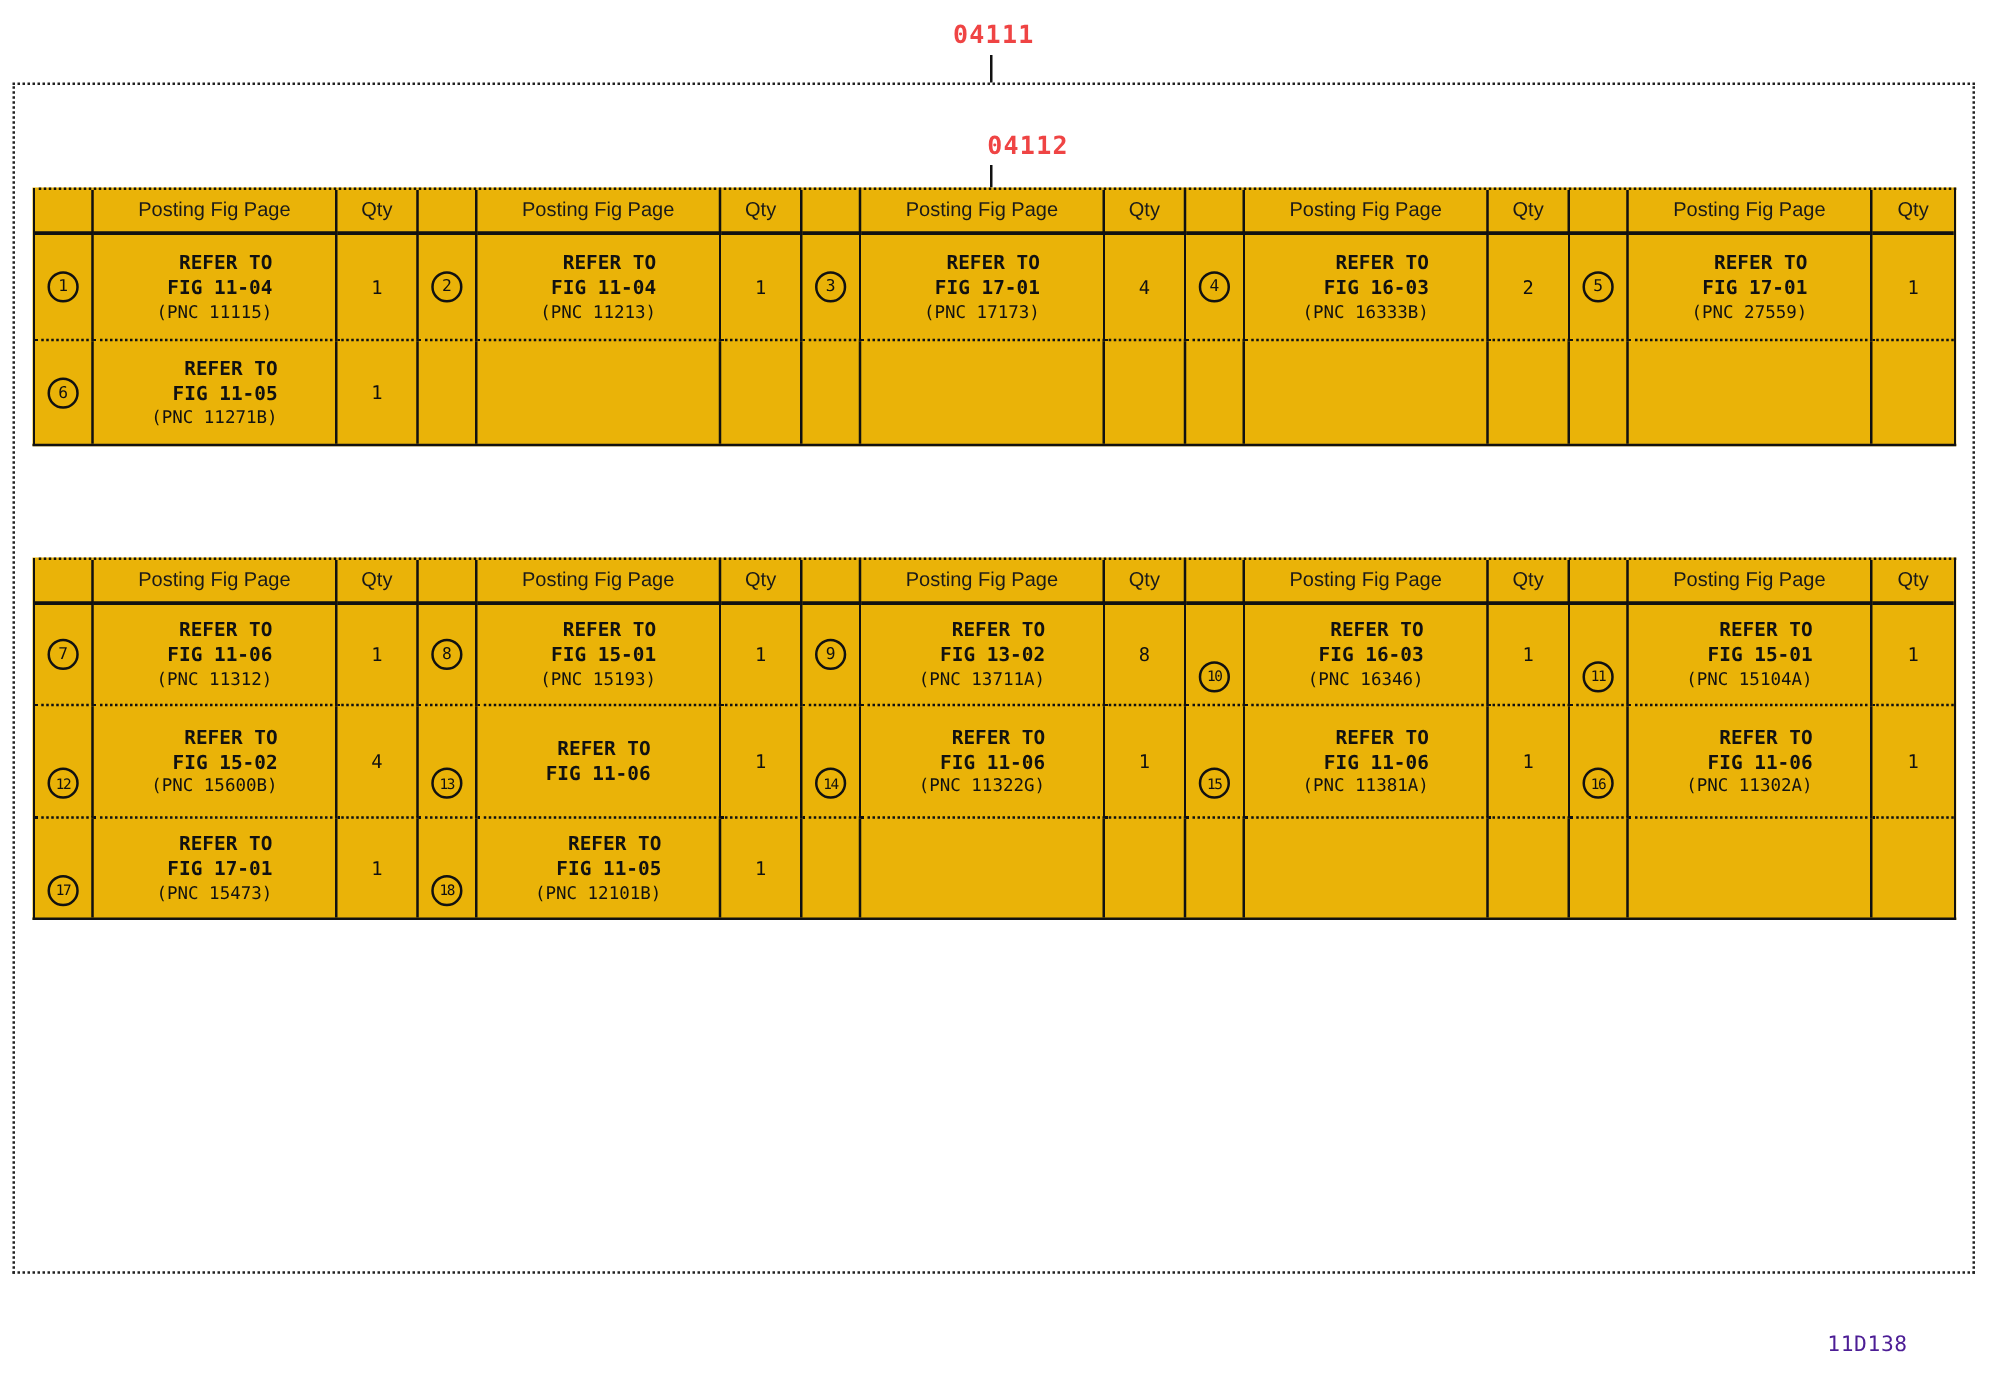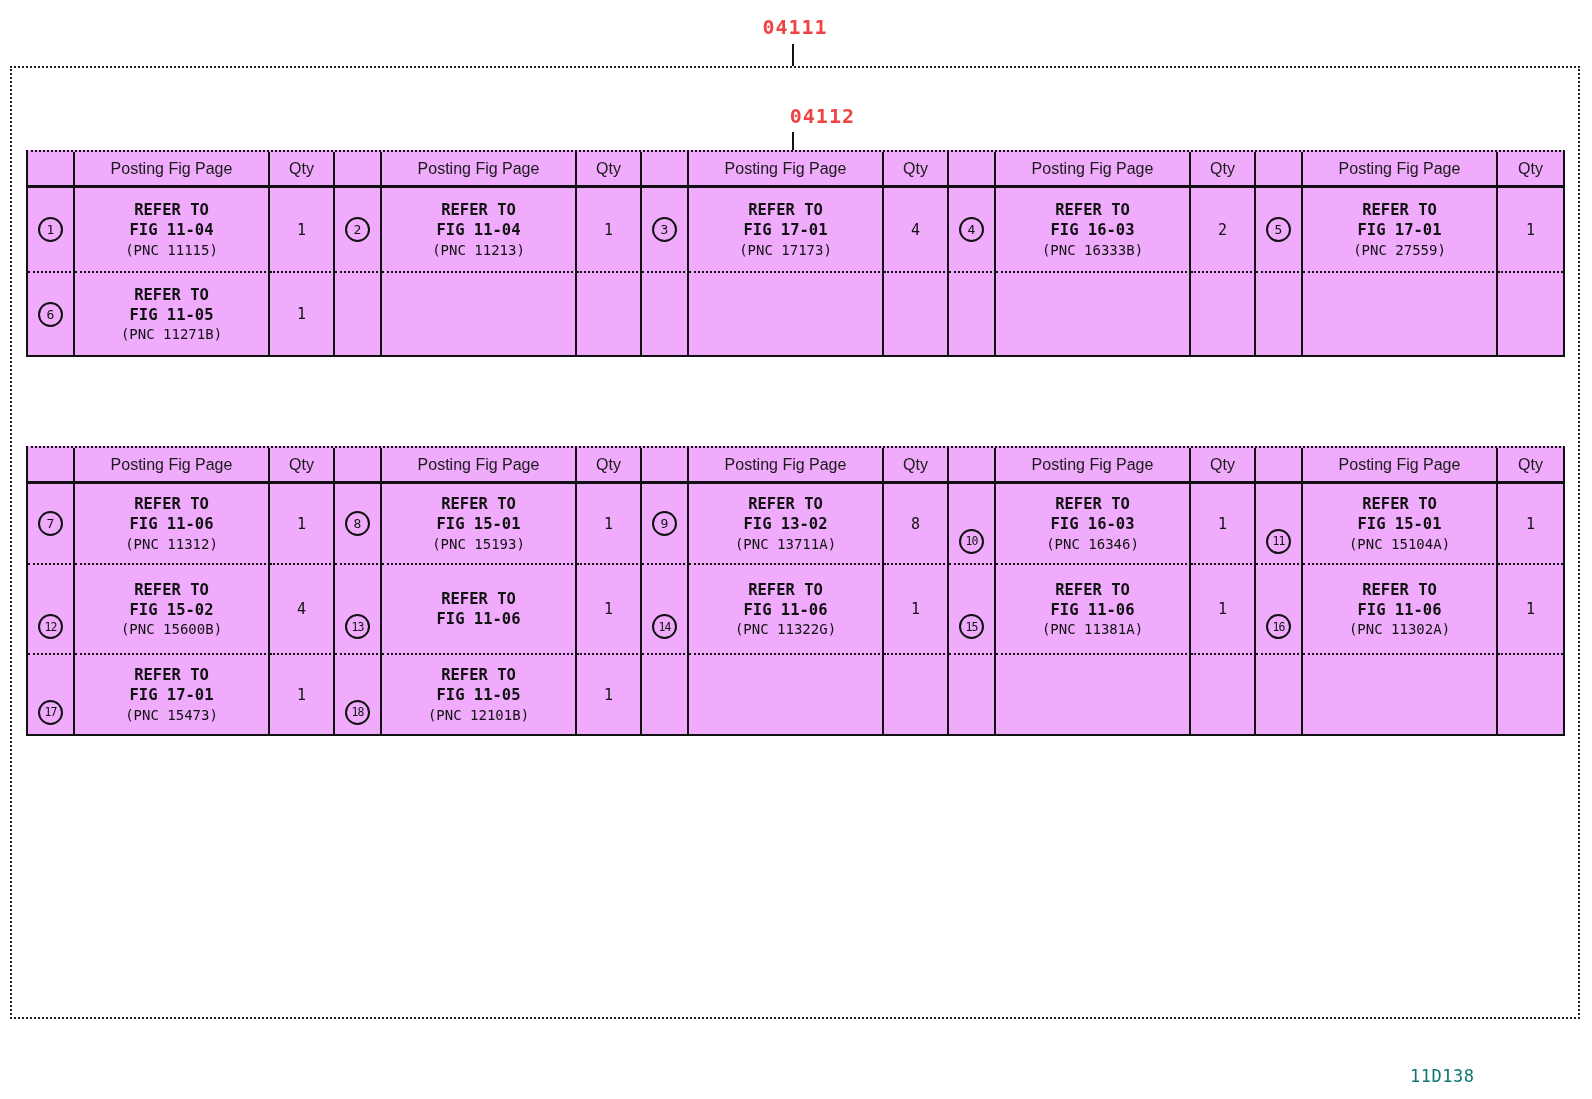--- a/index.html
+++ b/index.html
@@ -17,43 +17,43 @@
 
   
   .outer-box { position:absolute; left:10px; top:66px; width:1570px; height:953px;
                border:2px dotted #222; background:transparent; }
 
   
   .ref-table { position:absolute; display:grid;
                grid-template-columns: repeat(5, 47px 195px 65px);
                border-left:2px solid #111; border-right:2px solid #111;
                border-top:2px dotted #111; border-bottom:2px solid #111;
-               background:#f0abfc; }
+               background:#eab308; }
   .t1 { left:26px; top:150px; grid-template-rows:36px 85px 82px; }
   .t2 { left:26px; top:446px; grid-template-rows:36px 81px 90px 79px; }
 
   .cell { border-right:2px solid #111; border-bottom:2px dotted #111;
           display:flex; align-items:center; justify-content:center; }
   .cell.last-col { border-right:none; }
   .cell.last-row { border-bottom:none; }
   .cell.header   { border-bottom:3px solid #111;
                    font-family:"Liberation Sans", sans-serif; font-size:16px; color:#1a1a1a; }
 
-  .fig-block { text-align:center; }
+  .fig-block { text-align:right; }
   .ref-line  { font:700 15.5px "DejaVu Sans Mono", monospace; line-height:1.3; white-space:pre; }
   .pnc-line  { font:400 14px "DejaVu Sans Mono", monospace; line-height:1.3; white-space:pre; }
   .qty-cell  { font:400 15px "DejaVu Sans Mono", monospace; }
 
   .circle { width:25px; height:25px; border:2px solid #111; border-radius:50%;
             display:flex; align-items:center; justify-content:center;
             font:400 13px "DejaVu Sans Mono", monospace; }
   .circle.two { font-size:11.5px; letter-spacing:-1px;margin-top:35px; }
 
-  .footer-code { position:absolute; left:1410px; top:1066px; width:168px; text-align:left;
-                 font:400 17px "DejaVu Sans Mono", monospace; letter-spacing:0.5px; color:#0f766e; }
+  .footer-code { position:absolute; left:1410px; top:1066px; width:168px; text-align:center;
+                 font:400 17px "DejaVu Sans Mono", monospace; letter-spacing:0.5px; color:#4c1d95; }
 </style>
 </head>
 <body>
 
 <div class="code-label code-04111">04111</div>
 <div class="leader leader-1"></div>
 
 <div class="outer-box"></div>
 
 <div class="code-label code-04112">04112</div>

